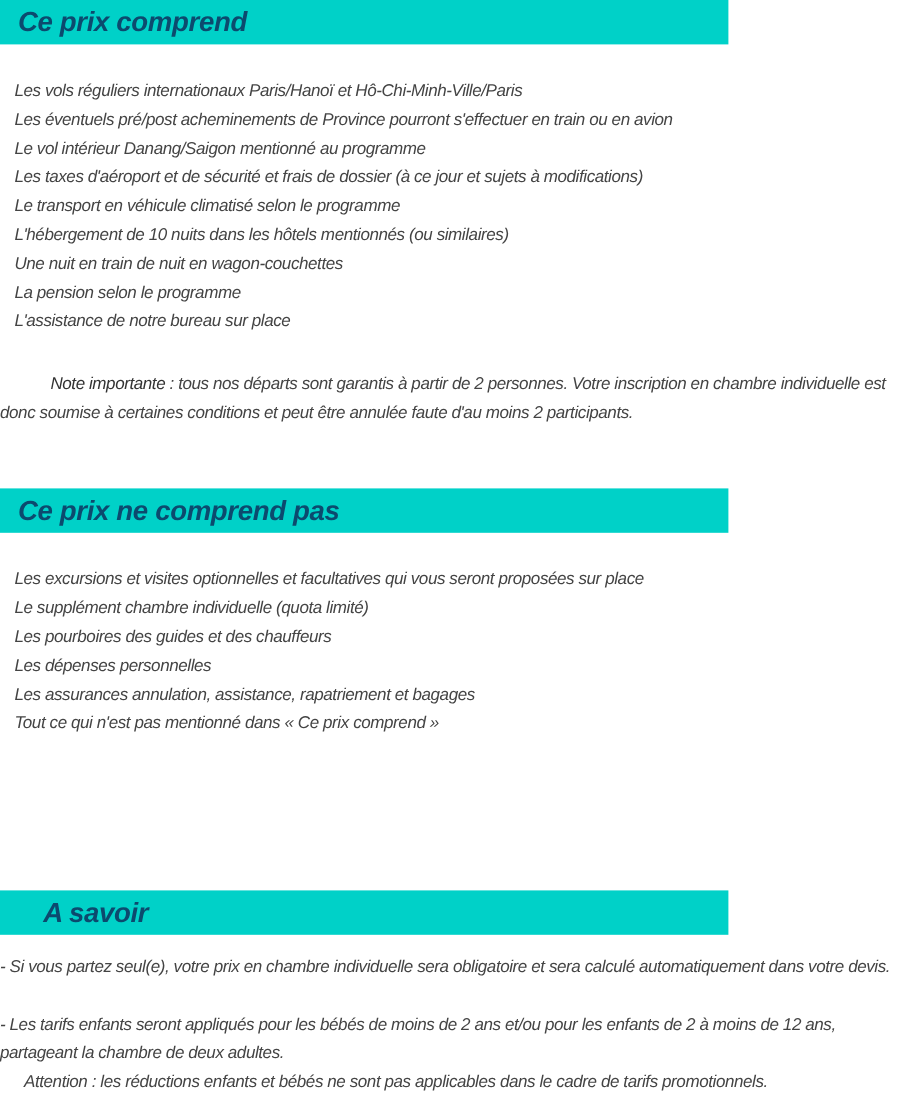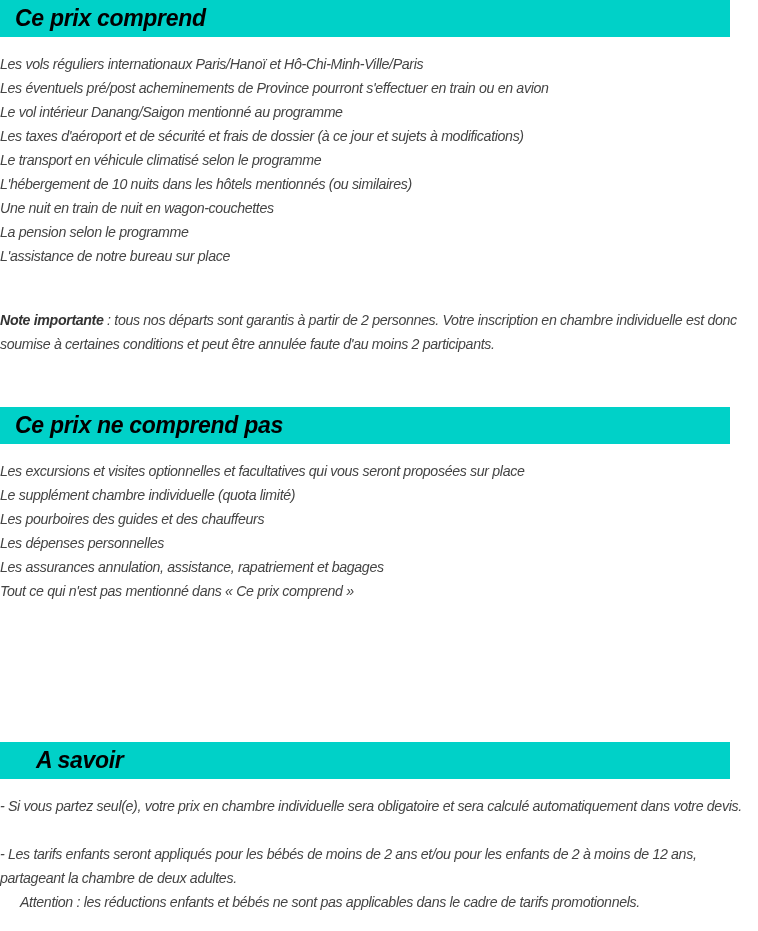--- a/index.html
+++ b/index.html
@@ -1,35 +1,35 @@
 <!DOCTYPE html>
 <html><head>
   <meta charset="utf-8">
   <style>
     html, body { margin: 0; padding: 0; background: #ffffff; }
     body { width: 758px; height: 931px; overflow: hidden; position: relative;
            font-family: "Liberation Sans", "DejaVu Sans", sans-serif; }
     .section-header {
-      position: absolute; left: 0; width: 730px; height: 37px;
-      background: #00d1c8; color: #000000;
+      position: absolute; left: 0; width: 607px; height: 37px;
+      background: #00d1c8; color: #0c4a6e;
       font-style: italic; font-weight: bold; font-size: 23px;
       line-height: 37px; padding-left: 15px; box-sizing: border-box;
       letter-spacing: -0.3px;
     }
-    .list { position: absolute; left: 0; margin: 0; padding: 0; list-style: none; }
+    .list { position: absolute; left: 0; margin: 12px; padding: 0; list-style: none; }
     .list li {
       font-style: italic; font-size: 14.2px; line-height: 24px; color: #444444;
       letter-spacing: -0.35px; white-space: nowrap;
     }
     .para {
       position: absolute; left: 0; width: 756px; margin: 0;
       font-style: italic; font-size: 14.2px; line-height: 24px; color: #444444;
       letter-spacing: -0.35px;
     }
-    .para b { font-weight: bold; color: #333333; }
+    .para b { font-weight: normal; color: #333333; padding-left: 42px; }
   </style>
 </head>
 <body>
 
 <div class="section-header" style="top:0;">Ce prix comprend</div>
 
 <ul class="list" style="top:52px;">
   <li>Les vols réguliers internationaux Paris/Hanoï et Hô-Chi-Minh-Ville/Paris</li>
   <li>Les éventuels pré/post acheminements de Province pourront s'effectuer en train ou en avion</li>
   <li>Le vol intérieur Danang/Saigon mentionné au programme</li>

